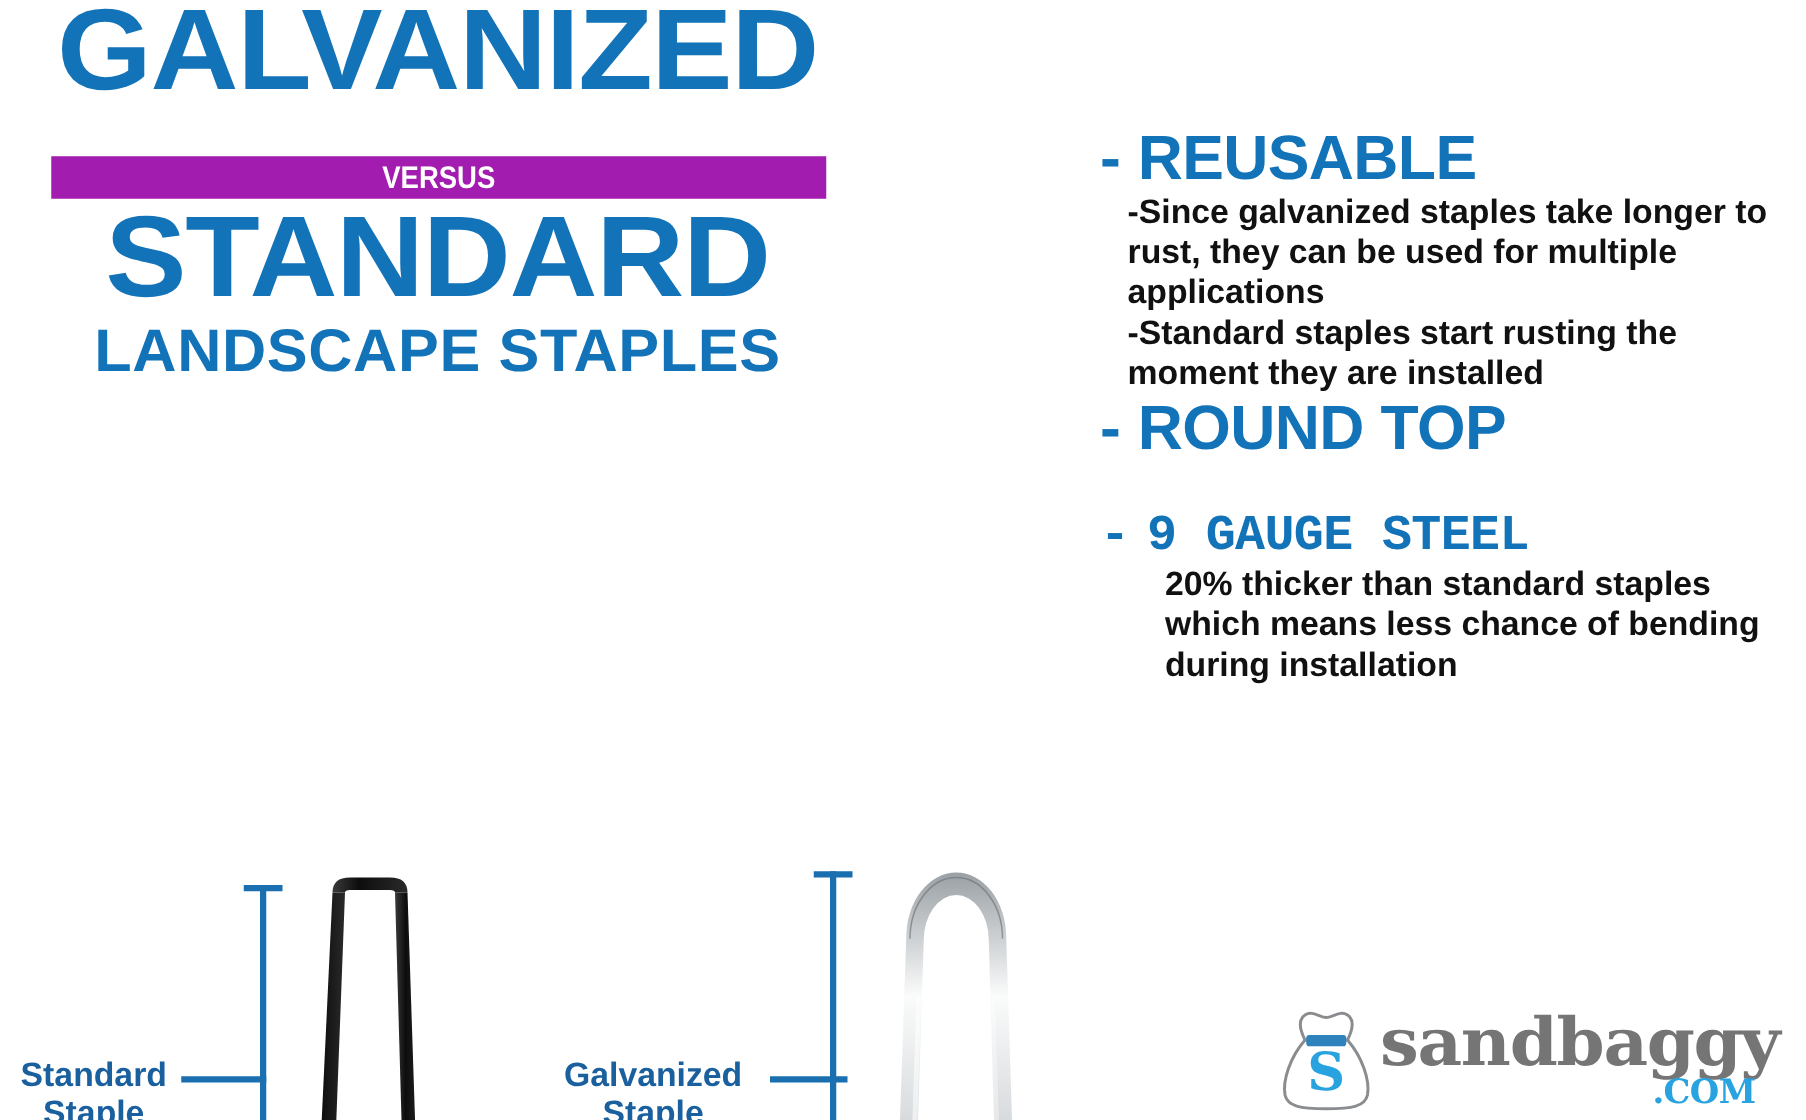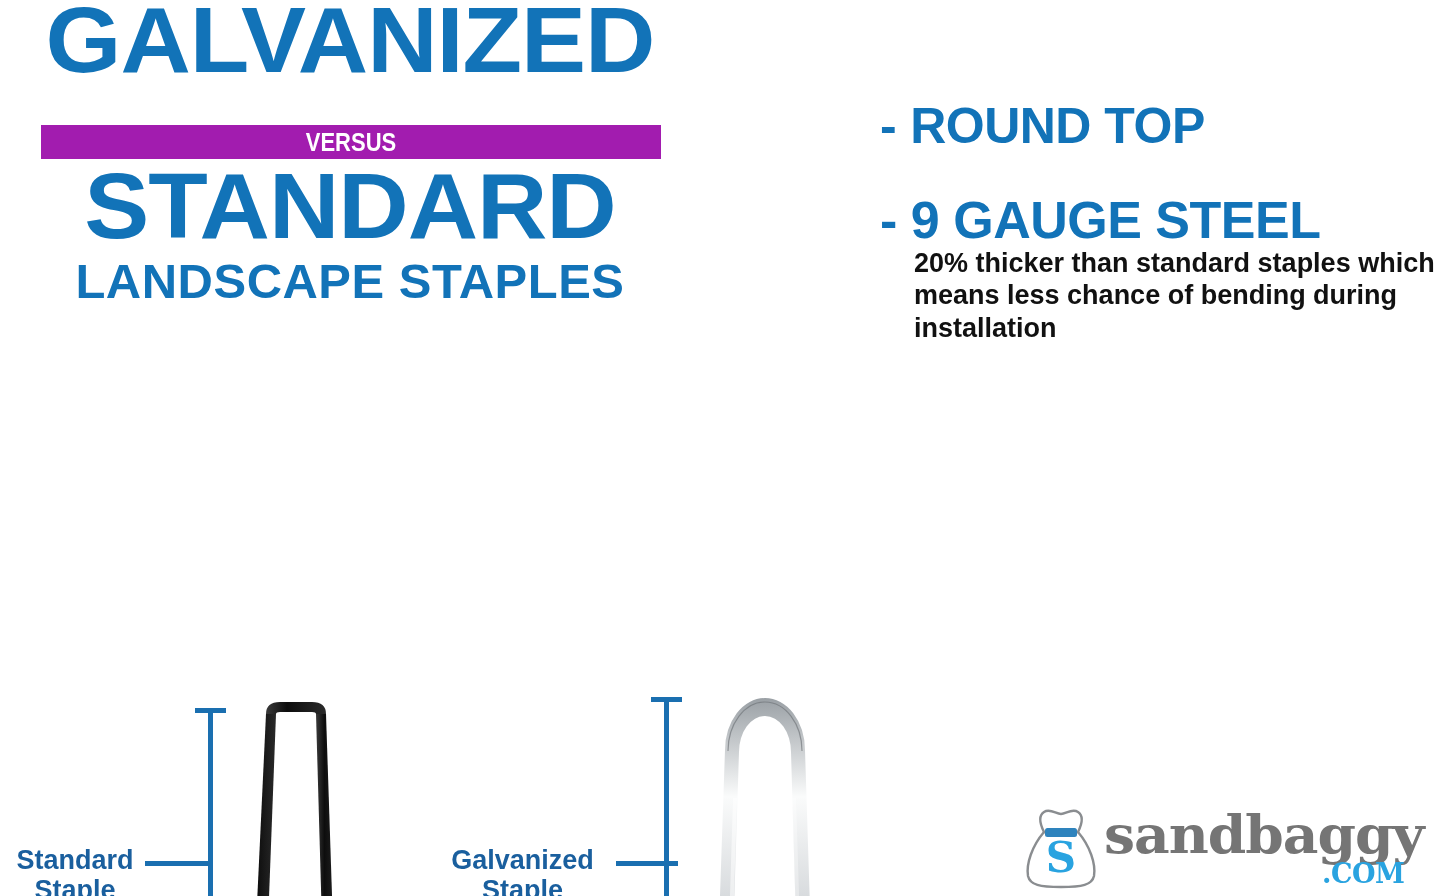--- a/index.html
+++ b/index.html
@@ -264,32 +264,39 @@
       <path d="M 38,110 L 28,430 L 32,430 L 42,110 Z" fill="#ffffff" opacity="0.55"></path>
       <path d="M 101,110 L 111,430 L 107,430 L 97,110 Z" fill="#ffffff" opacity="0.35"></path>
       <path d="M 46,66 A 24 33 0 0 1 94,66" fill="none" stroke="#ffffff" stroke-width="3" opacity="0.5"></path>
       <path d="M 33,63 A 37 49 0 0 1 107,63" fill="none" stroke="#6f7378" stroke-width="1.2" opacity="0.65"></path>
     </svg>
 
   </div>
 
   <div id="features">
 
+    <div class="feature">
+      <div class="feature-heading">
+        <span class="dash">-</span><span>REUSABLE</span>
+      </div>
+      <div class="feature-body">-Since galvanized staples take longer to rust, they can be used for multiple applications
+-Standard staples start rusting the moment they are installed</div>
+    </div>
 
     <div class="feature" style="">
       <div class="feature-heading">
         <span class="dash">-</span><span>ROUND TOP</span>
       </div>
     </div>
 
     <div class="feature" style="margin-top:40px;">
-      <div class="feature-heading" style="font-size:52px;">
+      <div class="feature-heading" style="font-size:40px;font-family:Liberation Mono, monospace;">
         <span class="dash">-</span><span>9 GAUGE STEEL</span>
       </div>
-      <div class="feature-body" style="margin-left:34px;">20% thicker than standard staples which means less chance of bending during installation</div>
+      <div class="feature-body" style="margin-left:52px;">20% thicker than standard staples which means less chance of bending during installation</div>
     </div>
   </div>
 
   <div id="logo">
     <svg style="position:absolute; left:0px; top:4px;" width="78" height="84" viewBox="0 0 78 84">
 
       <path d="M 22,26 C 10,40 4,58 6,70 C 8,79 18,81 39,81 C 60,81 70,79 72,70
                C 74,58 68,40 56,26 Z" fill="#ffffff" stroke="#8a8d90" stroke-width="2.4" stroke-linejoin="round"></path>
 
       <path d="M 22,26 C 18,18 16,10 22,6 C 28,2 34,8 39,8 C 44,8 50,2 56,6

